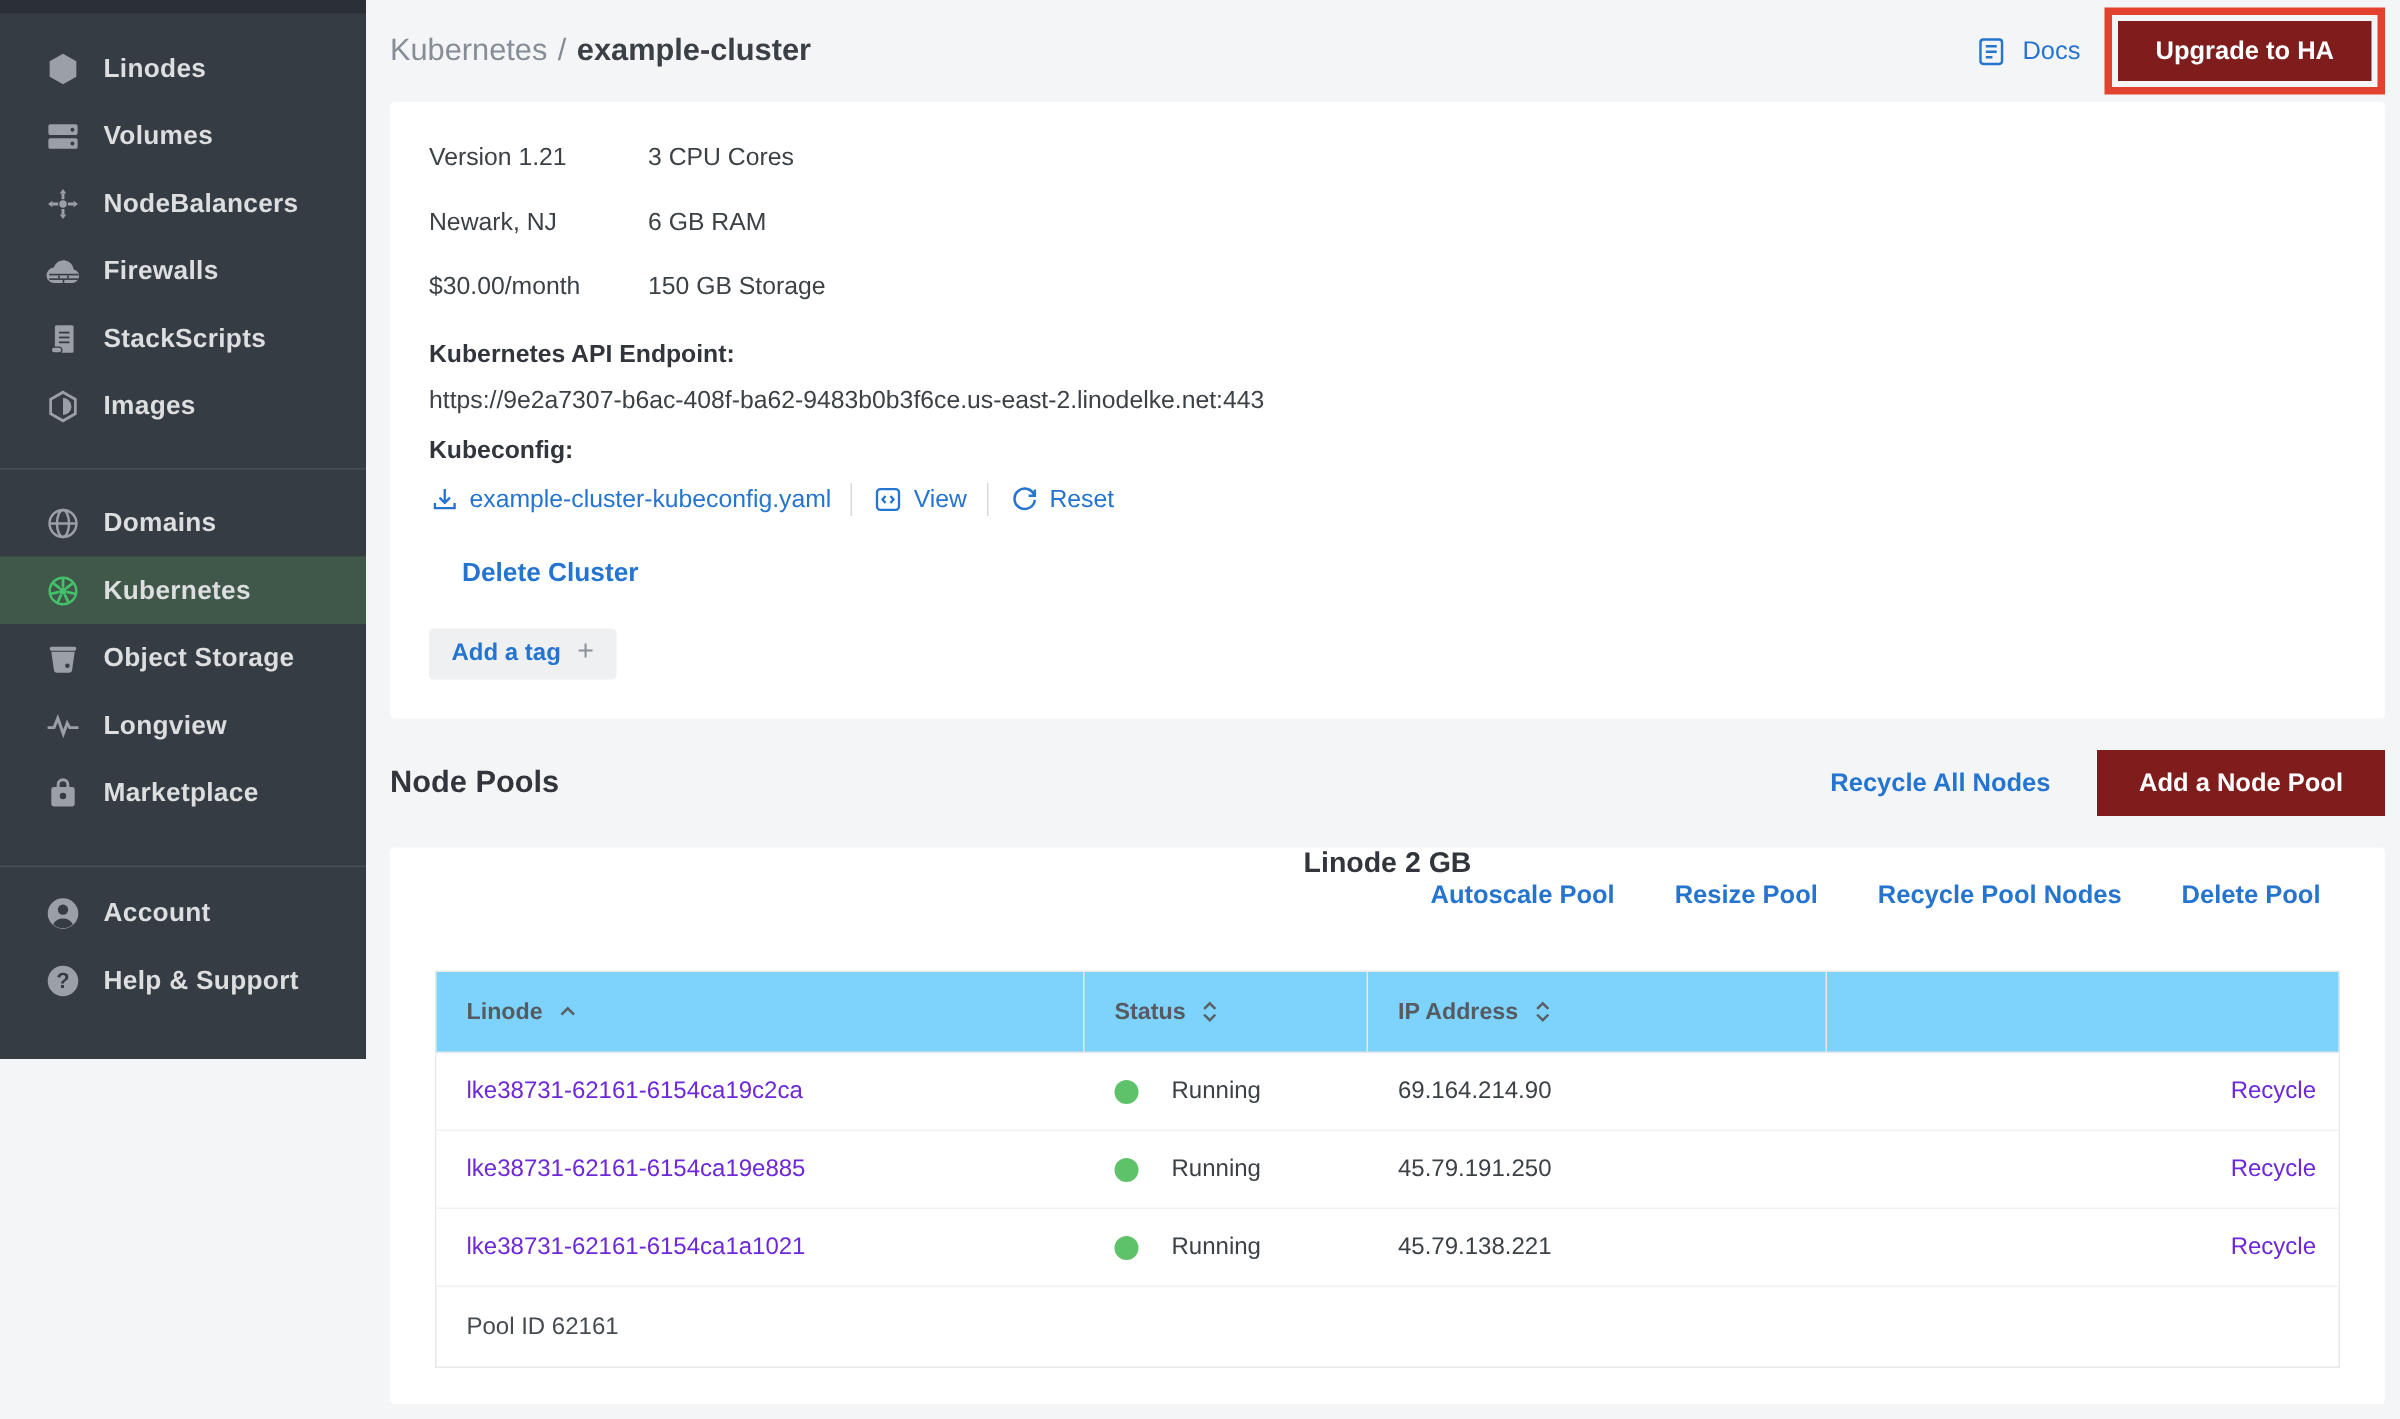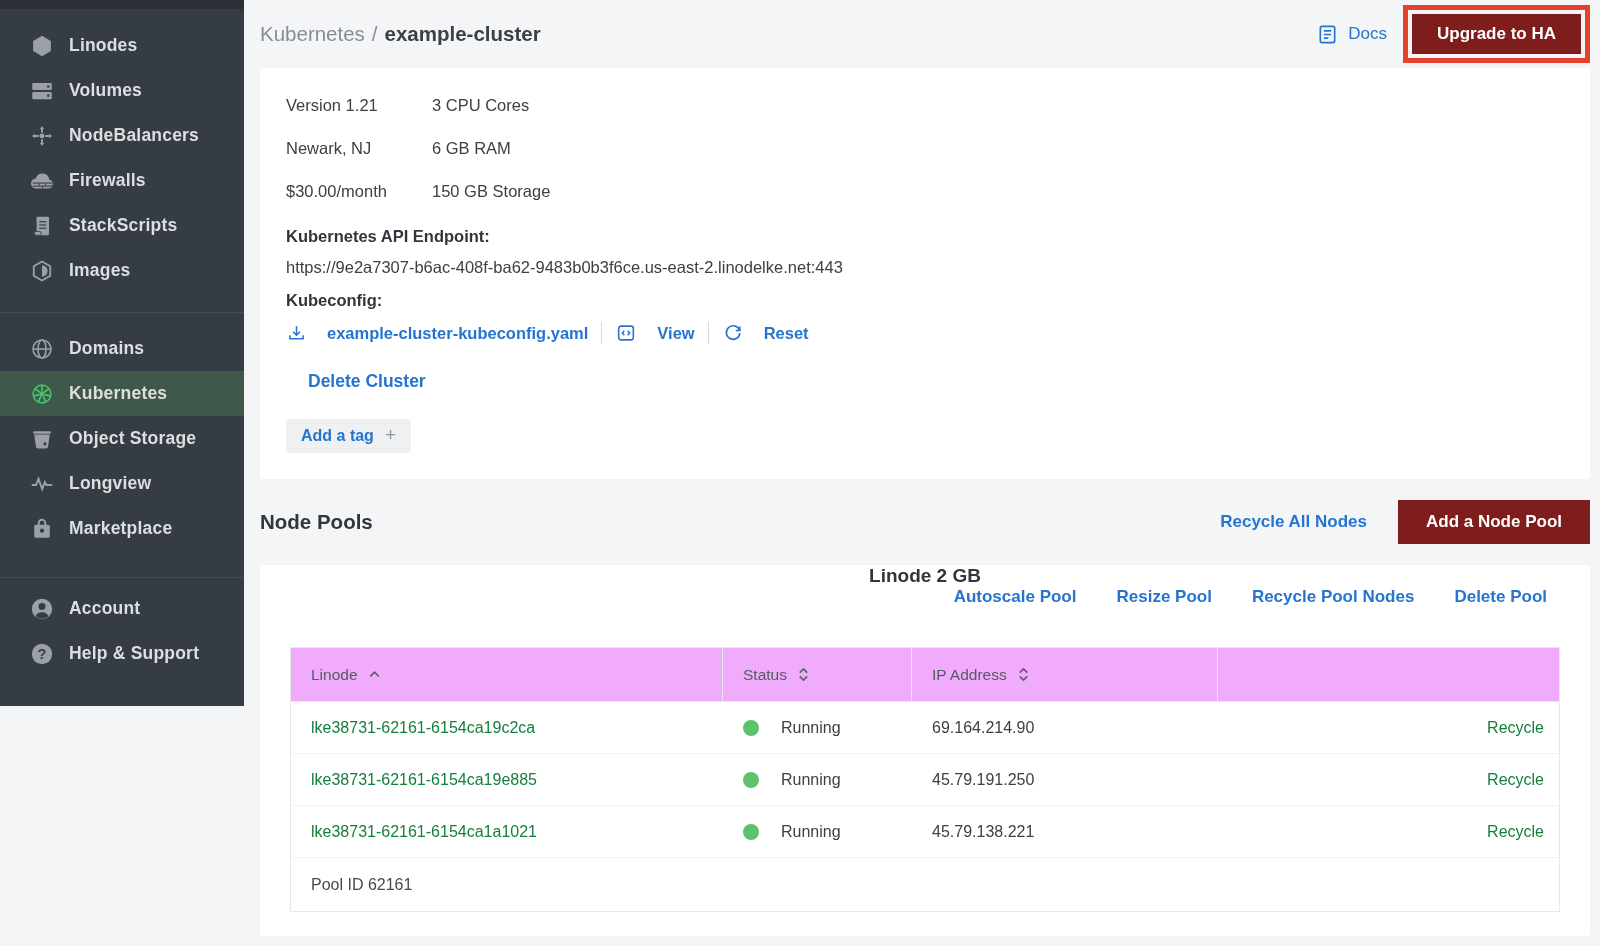--- a/index.html
+++ b/index.html
@@ -53,21 +53,21 @@
 
   .card { background: #ffffff; border-radius: 3px; margin: 0 10px 0 16px; }
 
   
   .summary-card { padding: 16px 26px 26px 26px; }
   .spec-row { display: flex; align-items: center; height: 43px; font-size: 16.5px; }
   .spec-row .k { width: 146px; }
   .section-label { font-weight: bold; font-size: 16.5px; color: #32363c; margin-top: 14px; }
   .endpoint-url { font-size: 16.5px; margin-top: 12px; }
   .kube-row { display: flex; align-items: center; margin-top: 12px; font-size: 16.5px; color: #2575d0; }
-  .kube-row .gap { margin-left: 20px; font-weight: bold; }
+  .kube-row .gap { margin-left: 6px; }
   .kube-link { color: #2575d0; cursor: pointer; }
   .vdiv { width: 1px; height: 22px; background: #d7d9dc; margin: 0 13px; }
   .delete-cluster {
     display: inline-block; margin: 27px 0 0 22px;
     color: #2575d0; font-weight: bold; font-size: 17.5px; cursor: pointer;
   }
   .tag-chip {
     display: inline-flex; align-items: flex-start; gap: 11px;
     background: #eef0f2; border-radius: 3px;
     padding: 8px 15px; margin-top: 27px; cursor: pointer;
@@ -82,35 +82,35 @@
   .link-bold { color: #2575d0; font-weight: bold; font-size: 17px; cursor: pointer; }
 
   .pool-card { padding: 0 30px 24px 30px; min-height: 370px; }
   .pool-head { display: flex; align-items: center; height: 82px; flex-direction: column; }
   .pool-title { font-size: 19px; font-weight: bold; color: #32363c; }
   .pool-actions { margin-left: auto; display: flex; gap: 40px; padding-right: 13px; }
 
   .node-table { border: 1px solid #e6e8ea; }
   .thead {
     display: grid; grid-template-columns: 432px 189px 306px 1fr;
-    background: #f0abfc; height: 54px; border-bottom: 1px solid #e6e8ea;
+    background: #7dd3fc; height: 54px; border-bottom: 1px solid #e6e8ea; font-weight: bold;
   }
   .th {
     display: flex; align-items: center; gap: 9px;
     padding-left: 20px; font-size: 15.5px; color: #555b61;
     border-right: 1px solid #e7e9eb; cursor: pointer;
   }
   .th:last-child { border-right: none; cursor: default; }
   .trow {
     display: grid; grid-template-columns: 432px 189px 306px 1fr;
     align-items: center; height: 52px;
     border-bottom: 1px solid #f0f1f2; font-size: 16px; background: #fff;
   }
   .td { padding-left: 20px; }
-  .td-link { color: #15803d; cursor: pointer; }
+  .td-link { color: #6d28d9; cursor: pointer; }
   .status-cell { display: flex; align-items: center; gap: 22px; }
   .dot { width: 16px; height: 16px; border-radius: 50%; background: #5ec26a; flex: none; }
   .td-actions { text-align: right; padding-right: 15px; }
   .tfoot { height: 53px; display: flex; align-items: center; padding-left: 20px; font-size: 16px; color: #454b51; }
 
   svg { display: block; }
 </style>
 </head>
 <body>
 

